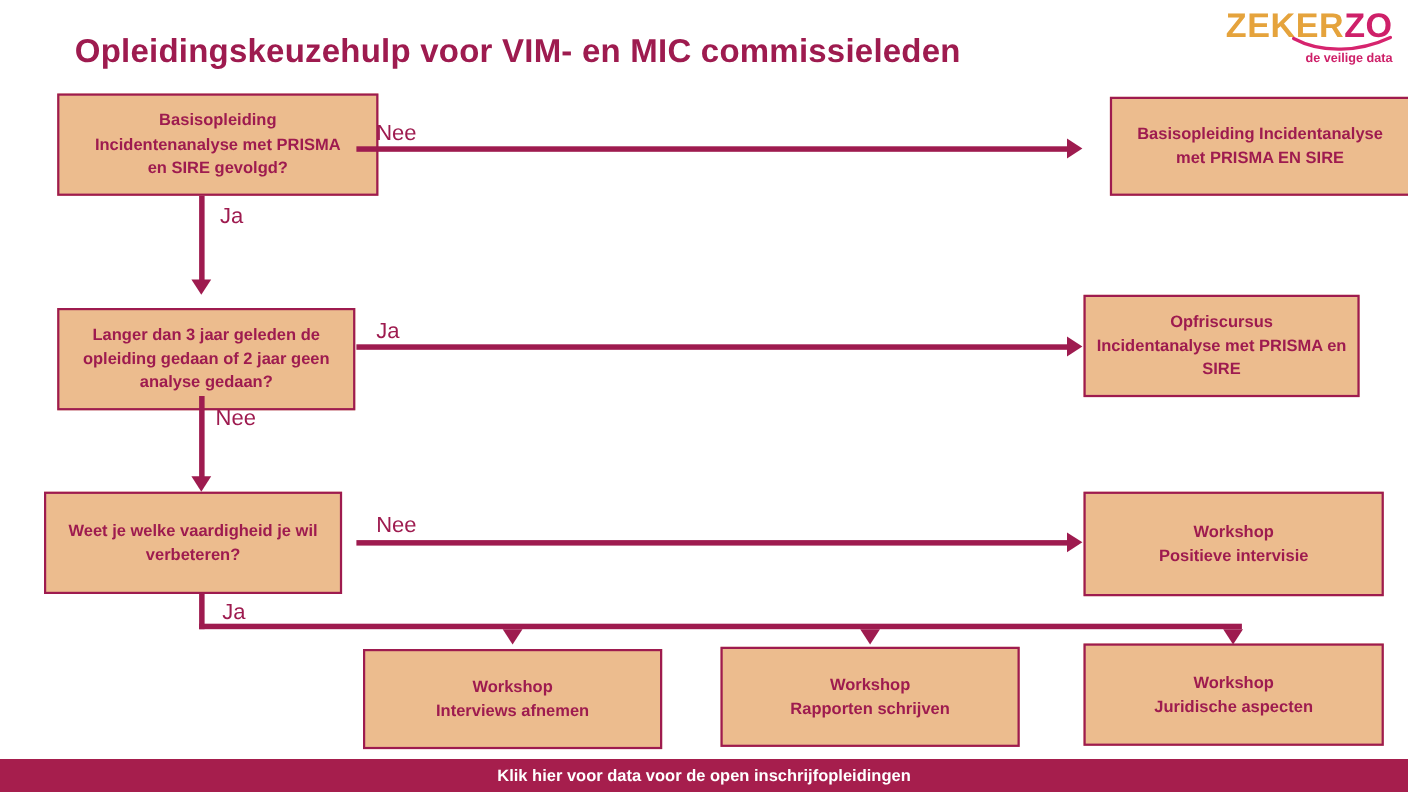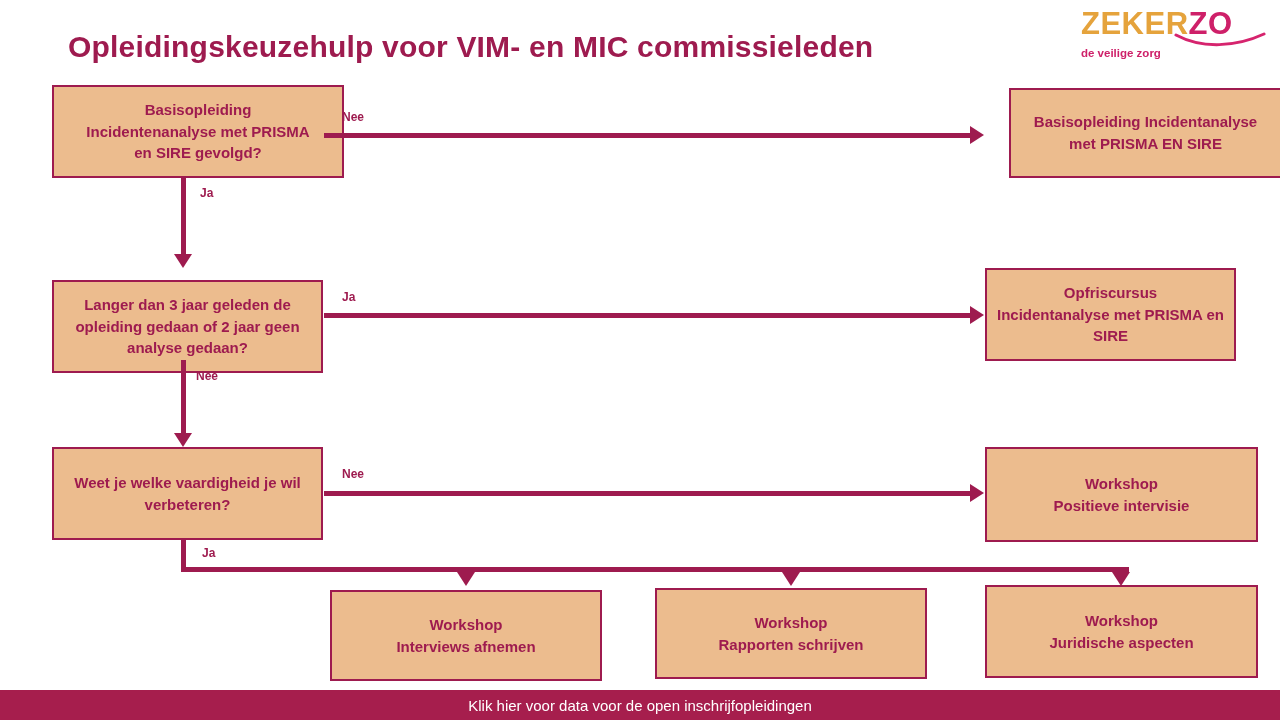--- a/index.html
+++ b/index.html
@@ -13,21 +13,21 @@
   *{margin:0;padding:0;box-sizing:border-box;}
   body{font-family:"Liberation Sans",sans-serif;background:#fff;}
   .stage{position:relative;width:1280px;height:720px;background:#ffffff;overflow:hidden;}
 
   .page-title{
     position:absolute;left:68px;top:30px;
     font-size:30px;font-weight:bold;color:var(--accent);letter-spacing:0.2px;
   }
 
   
-  .logo{position:absolute;right:14px;top:8px;width:185px;text-align:left;}
+  .logo{position:absolute;right:14px;top:8px;width:185px;text-align:right;}
   .logo-text{font-size:31px;font-weight:bold;line-height:1;letter-spacing:0.5px;}
   .logo-zeker{color:var(--logo-gold);}
   .logo-zo{color:var(--logo-pink);}
   .logo-swoosh{position:absolute;right:0px;top:24px;}
   .logo-tagline{font-size:11.5px;font-weight:bold;color:var(--logo-pink);margin-top:8px;}
 
   
   .box{
     position:absolute;background:var(--box-fill);
     border:2px solid var(--box-border);
@@ -38,52 +38,52 @@
 
   
   .h-line{position:absolute;height:5px;background:var(--accent);}
   .v-line{position:absolute;width:5px;background:var(--accent);}
   .head-right{position:absolute;width:0;height:0;
     border-top:9px solid transparent;border-bottom:9px solid transparent;
     border-left:14px solid var(--accent);}
   .head-down{position:absolute;width:0;height:0;
     border-left:9px solid transparent;border-right:9px solid transparent;
     border-top:14px solid var(--accent);}
-  .edge-label{position:absolute;color:var(--accent);font-weight:bold;font-size:12px;}
+  .edge-label{position:absolute;color:var(--accent);font-weight:normal;font-size:20px;}
 
   
   .footer{
     position:absolute;left:0;top:690px;width:1280px;height:30px;
     background:var(--footer-bg);color:#ffffff;
     display:flex;align-items:center;justify-content:center;
-    font-weight:normal;font-size:15px;cursor:pointer;
+    font-weight:bold;font-size:15px;cursor:pointer;
   }
 </style>
 </head>
 <body>
 
 <div class="stage">
 
   <div class="page-title">Opleidingskeuzehulp voor VIM- en MIC commissieleden</div>
 
   <div class="logo">
     <div class="logo-text"><span class="logo-zeker">ZEKER</span><span class="logo-zo">ZO</span></div>
     <svg class="logo-swoosh" width="92" height="16" viewBox="0 0 92 16">
       <path d="M2 3 C 28 17, 62 15, 90 2" fill="none" stroke="#D6246E" stroke-width="3" stroke-linecap="round"></path>
     </svg>
-    <div class="logo-tagline">de veilige zorg</div>
+    <div class="logo-tagline">de veilige data</div>
   </div>
 
   <div class="box" style="left:52px;top:85px;width:292px;height:93px">Basisopleiding
 Incidentenanalyse met PRISMA
 en SIRE gevolgd?</div>
   <div class="box" style="left:52px;top:280px;width:271px;height:93px">Langer dan 3 jaar geleden de
 opleiding gedaan of 2 jaar geen
 analyse gedaan?</div>
-  <div class="box" style="left:52px;top:447px;width:271px;height:93px">Weet je welke vaardigheid je wil
+  <div class="box" style="left:40px;top:447px;width:271px;height:93px">Weet je welke vaardigheid je wil
 verbeteren?</div>
 
   <div class="box" style="left:1009px;top:88px;width:273px;height:90px">Basisopleiding Incidentanalyse
 met PRISMA EN SIRE</div>
   <div class="box" style="left:985px;top:268px;width:251px;height:93px">Opfriscursus
 Incidentanalyse met PRISMA en
 SIRE</div>
   <div class="box" style="left:985px;top:447px;width:273px;height:95px">Workshop
 Positieve intervisie</div>
 

